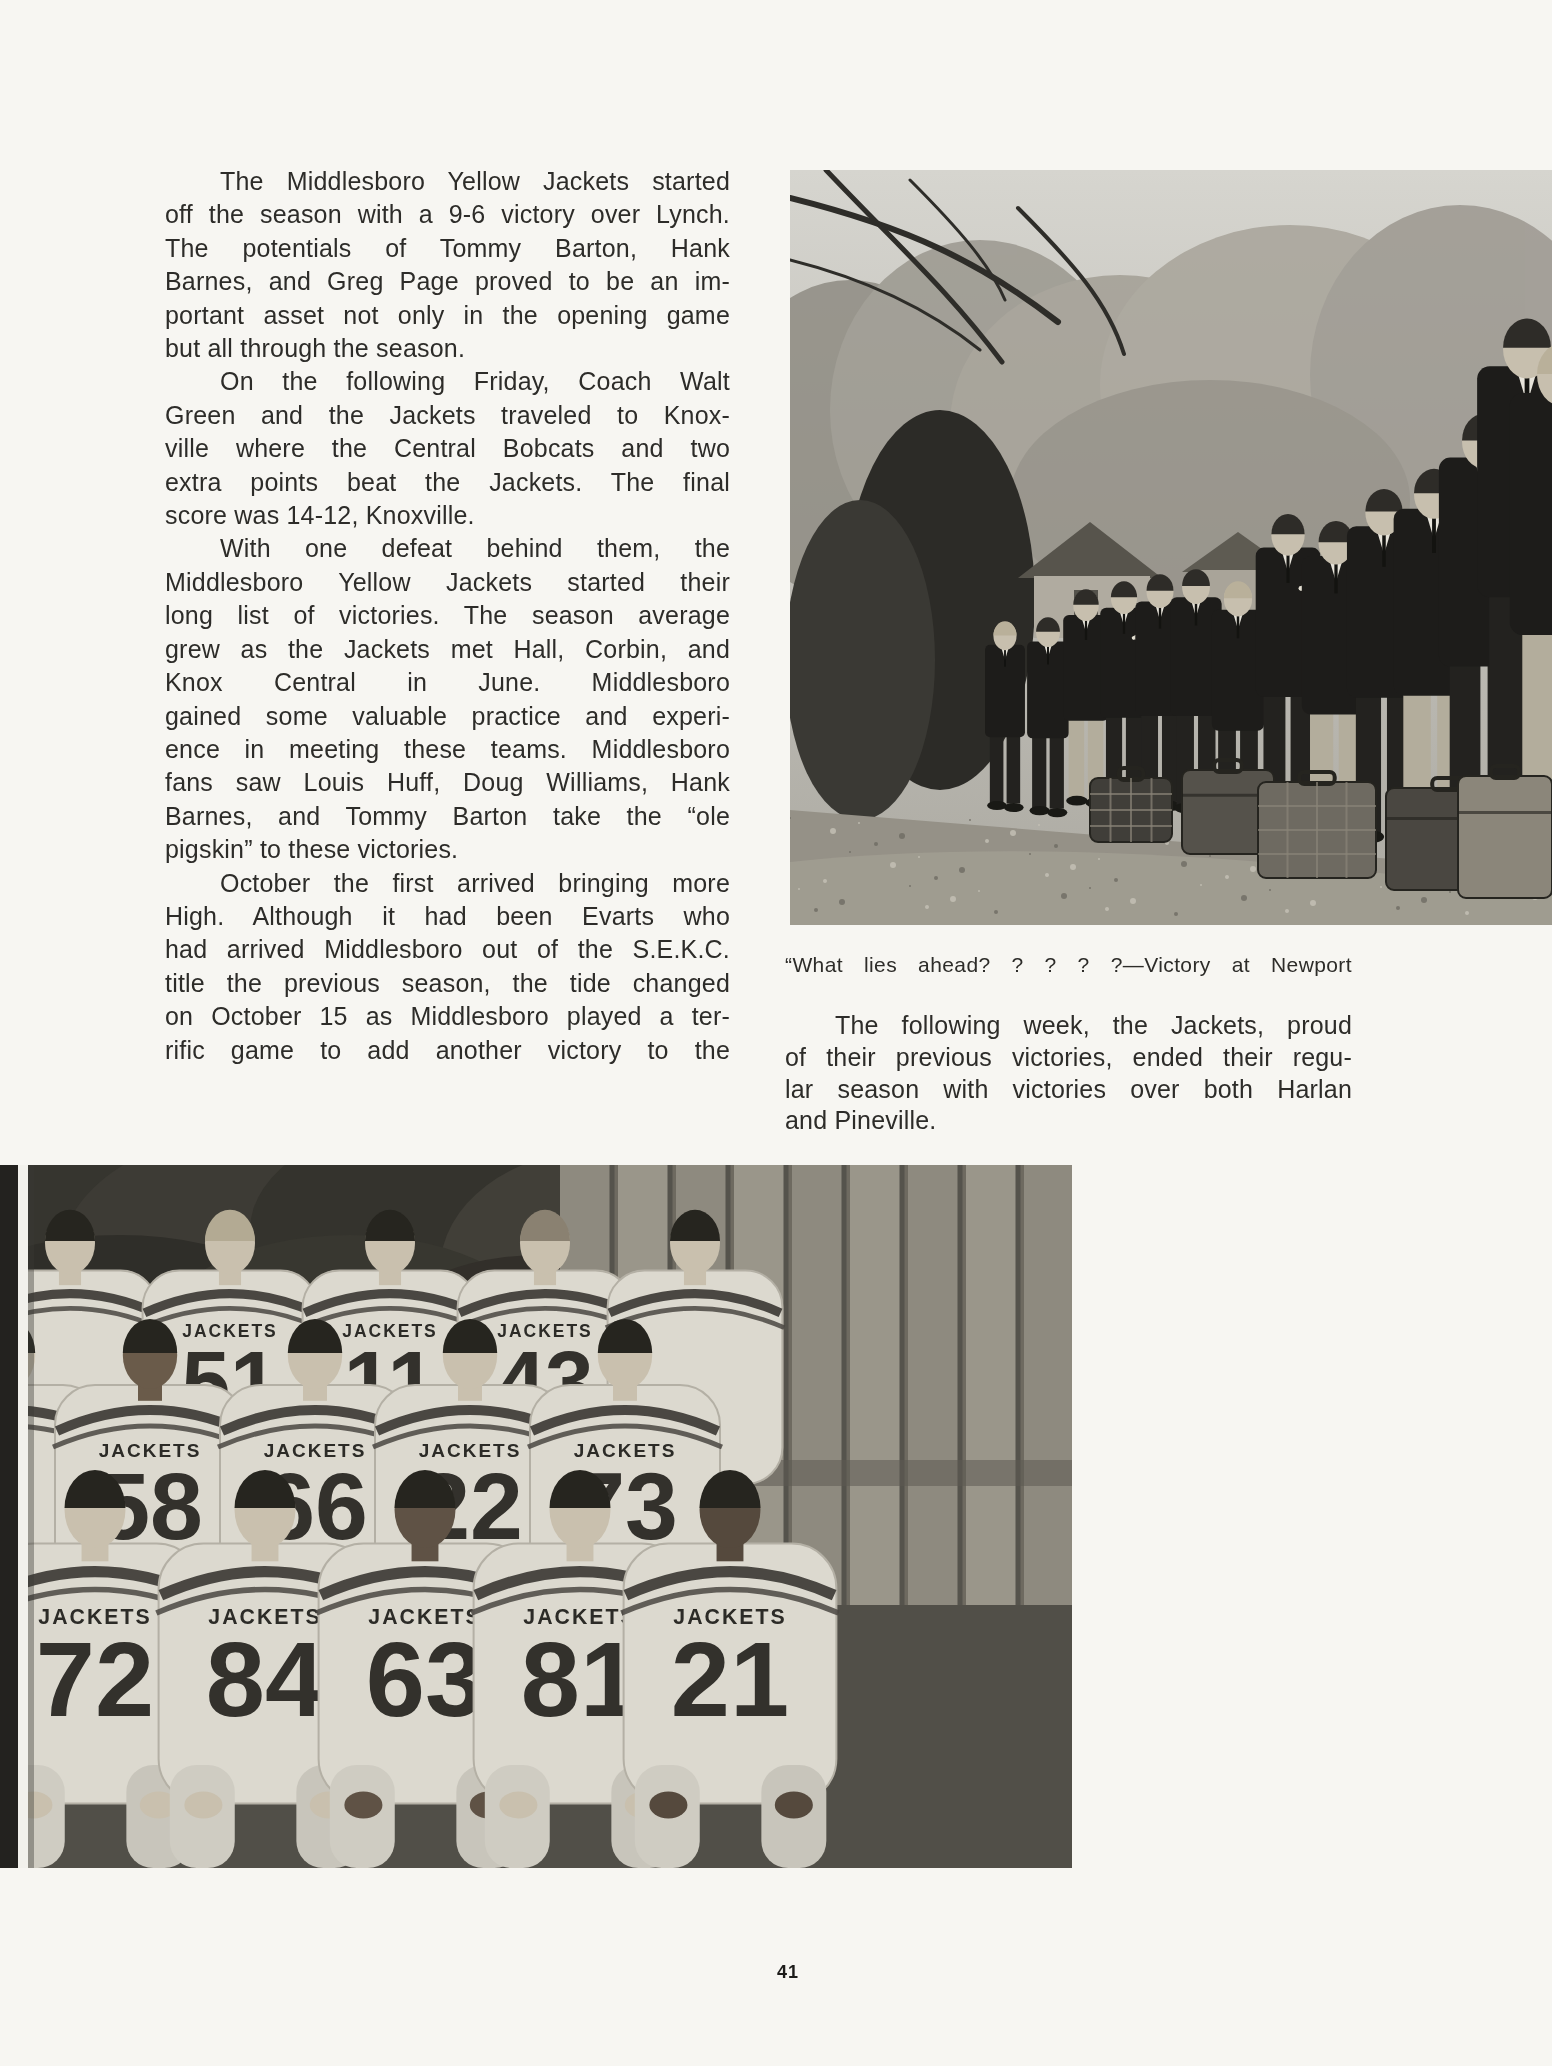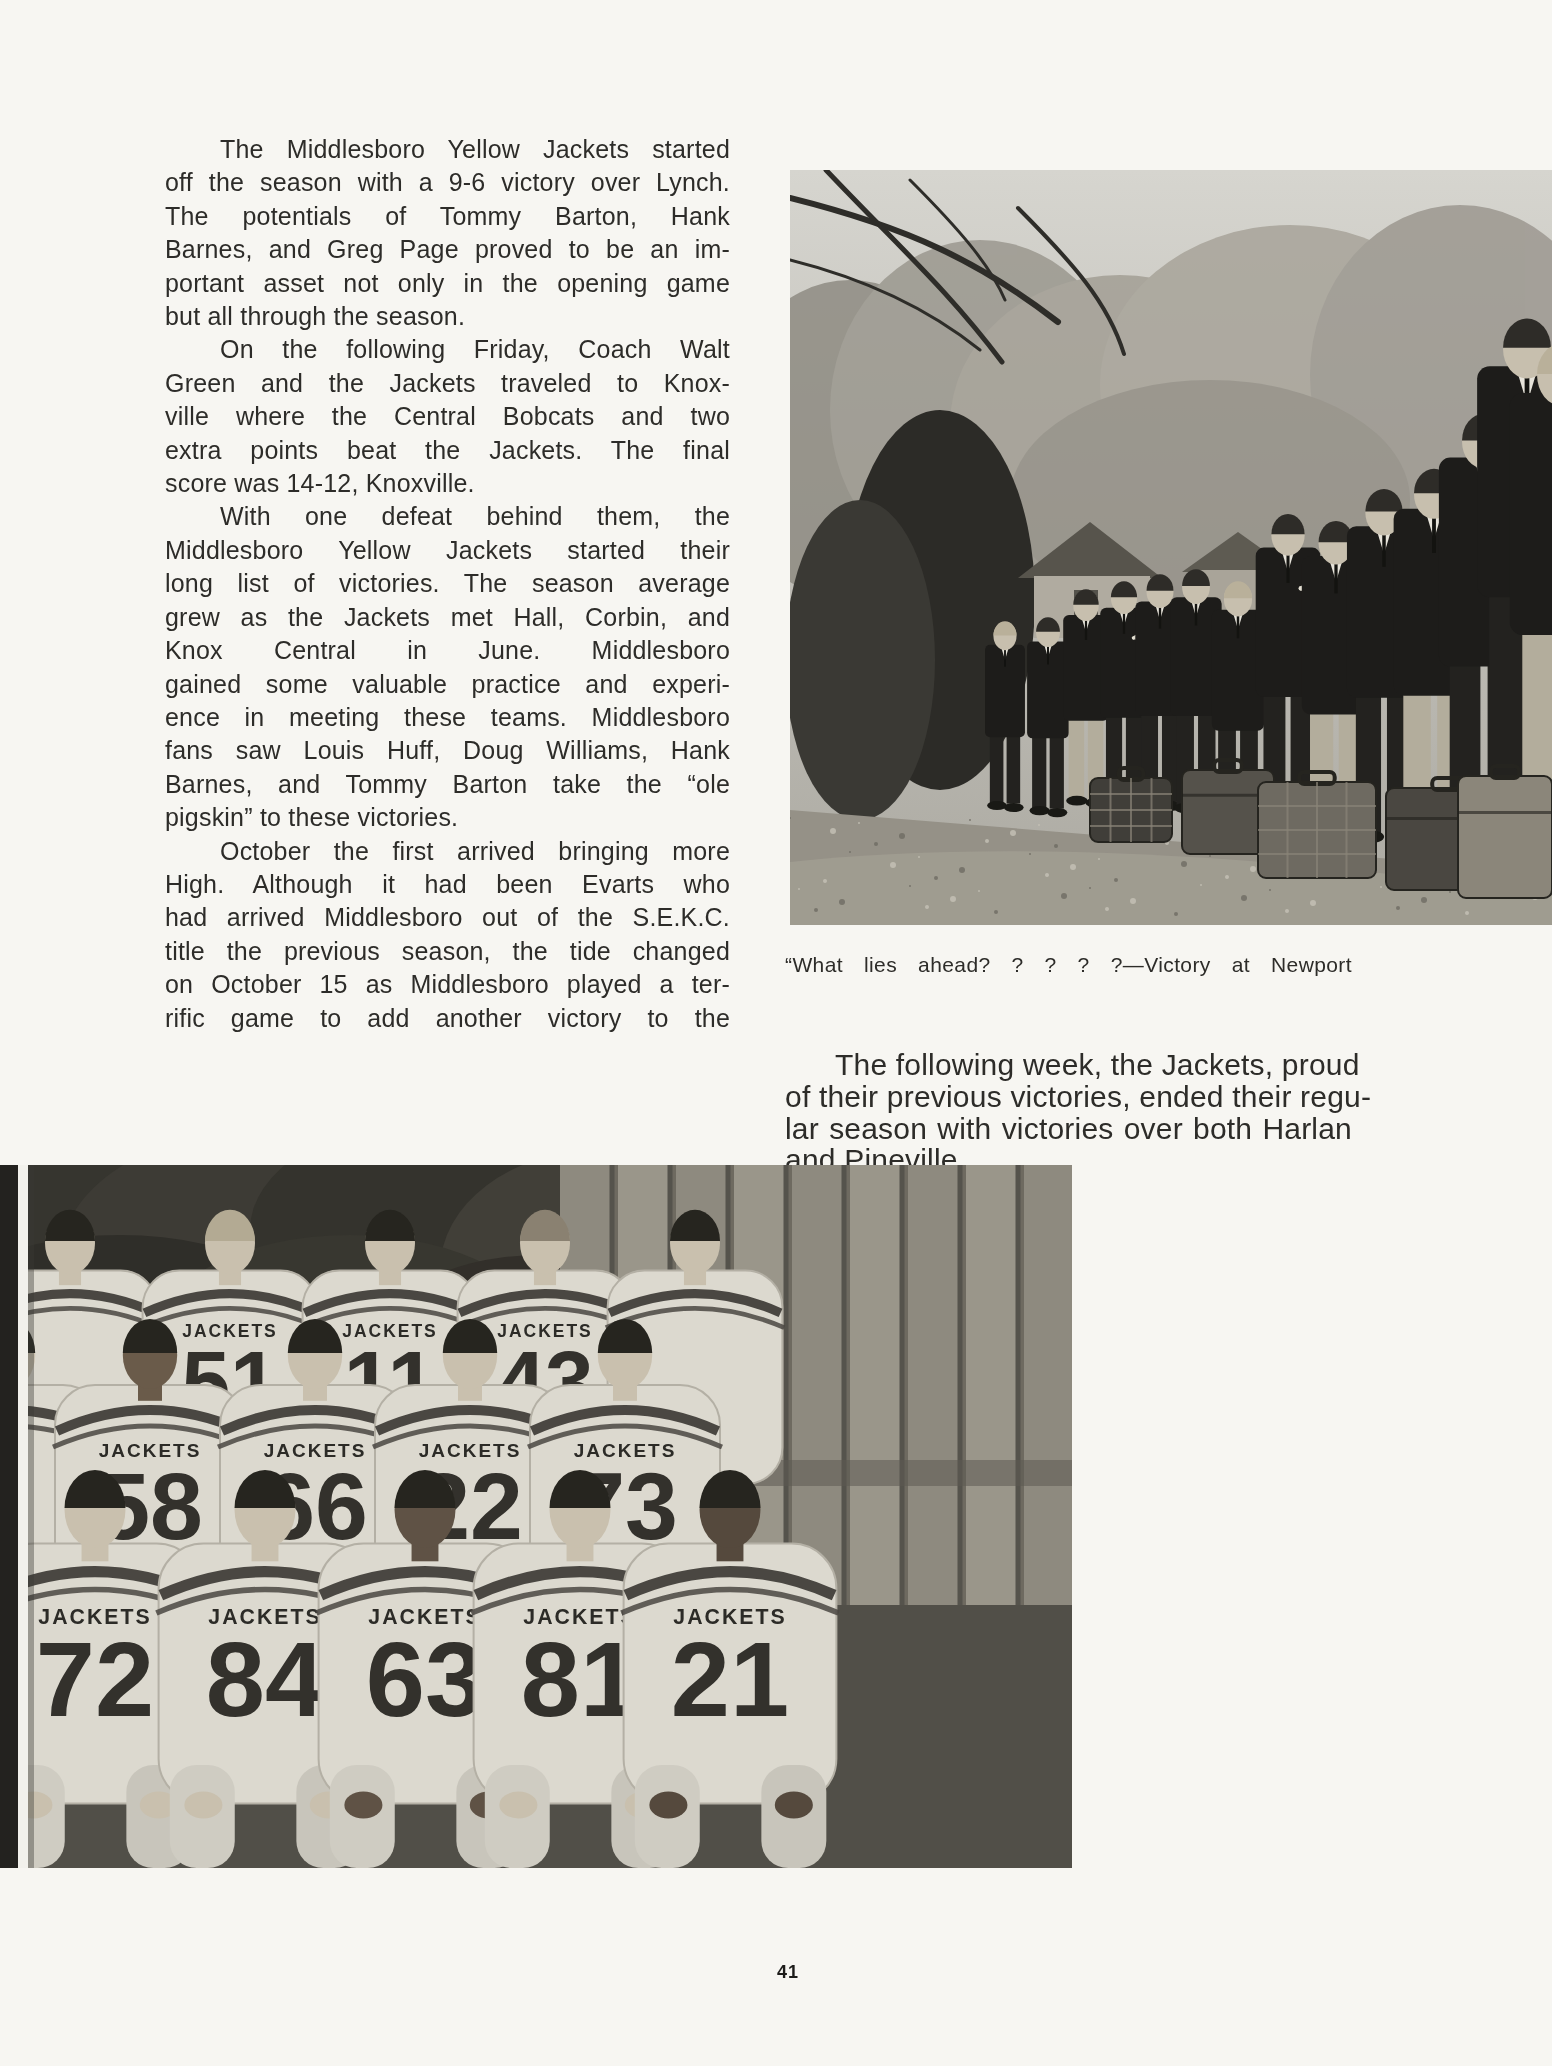--- a/index.html
+++ b/index.html
@@ -15,22 +15,22 @@
   .textcol{position:absolute;}
   .tline{
     display:block;
     white-space:nowrap;
     text-align:justify;
     text-align-last:justify;
     letter-spacing:0.2px;
   }
   .tline.plast{text-align-last:left;}
   .tline.pfirst{text-indent:55px;}
-  .left-col{left:165px;top:133px;width:565px;font-size:25px;line-height:33.4px;}
-  .right-para{left:785px;top:1049px;width:567px;font-size:30px;line-height:31.8px;}
+  .left-col{left:165px;top:165px;width:565px;font-size:25px;line-height:33.4px;}
+  .right-para{left:785px;top:1010px;width:567px;font-size:25px;line-height:31.8px;}
   .right-para .tline.pfirst{text-indent:50px;}
   .caption{left:785px;top:952px;width:567px;font-size:21px;line-height:26px;}
   .caption .tline{letter-spacing:0.4px;}
   .photo{position:absolute;display:block;}
   .top-photo{left:790px;top:170px;width:762px;height:755px;}
   .bottom-photo{left:0px;top:1165px;width:1072px;height:703px;}
   .page-number{
     position:absolute;left:760px;top:1962px;width:56px;
     text-align:center;font-size:18px;font-weight:bold;color:#1d1c1a;
     letter-spacing:1px;

